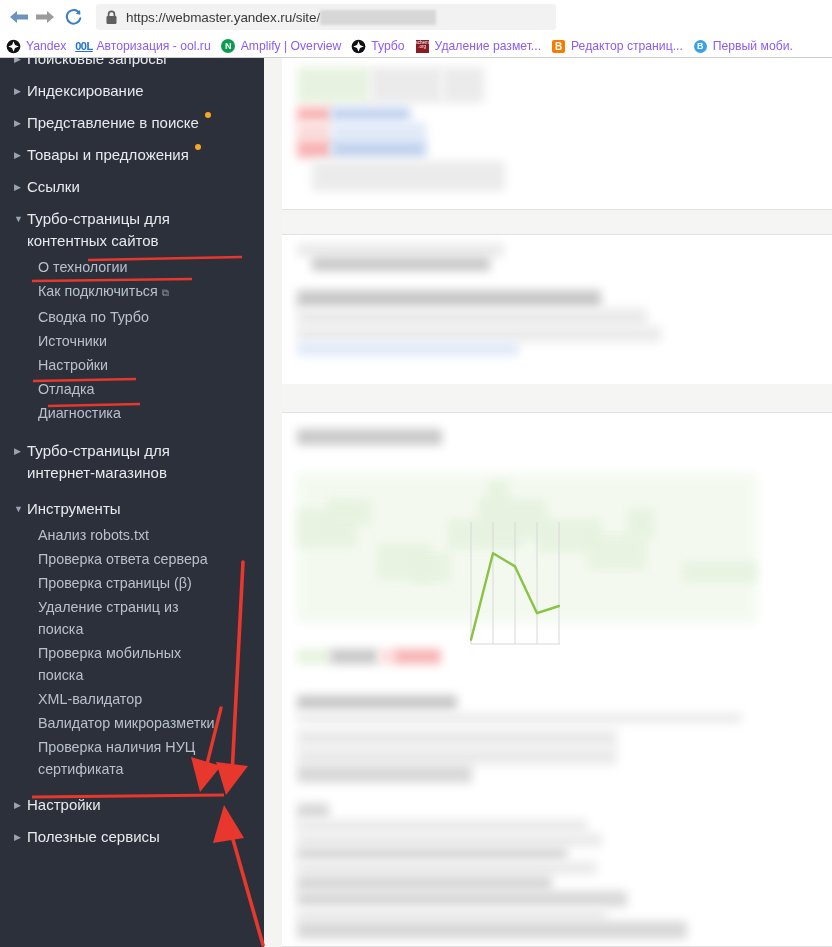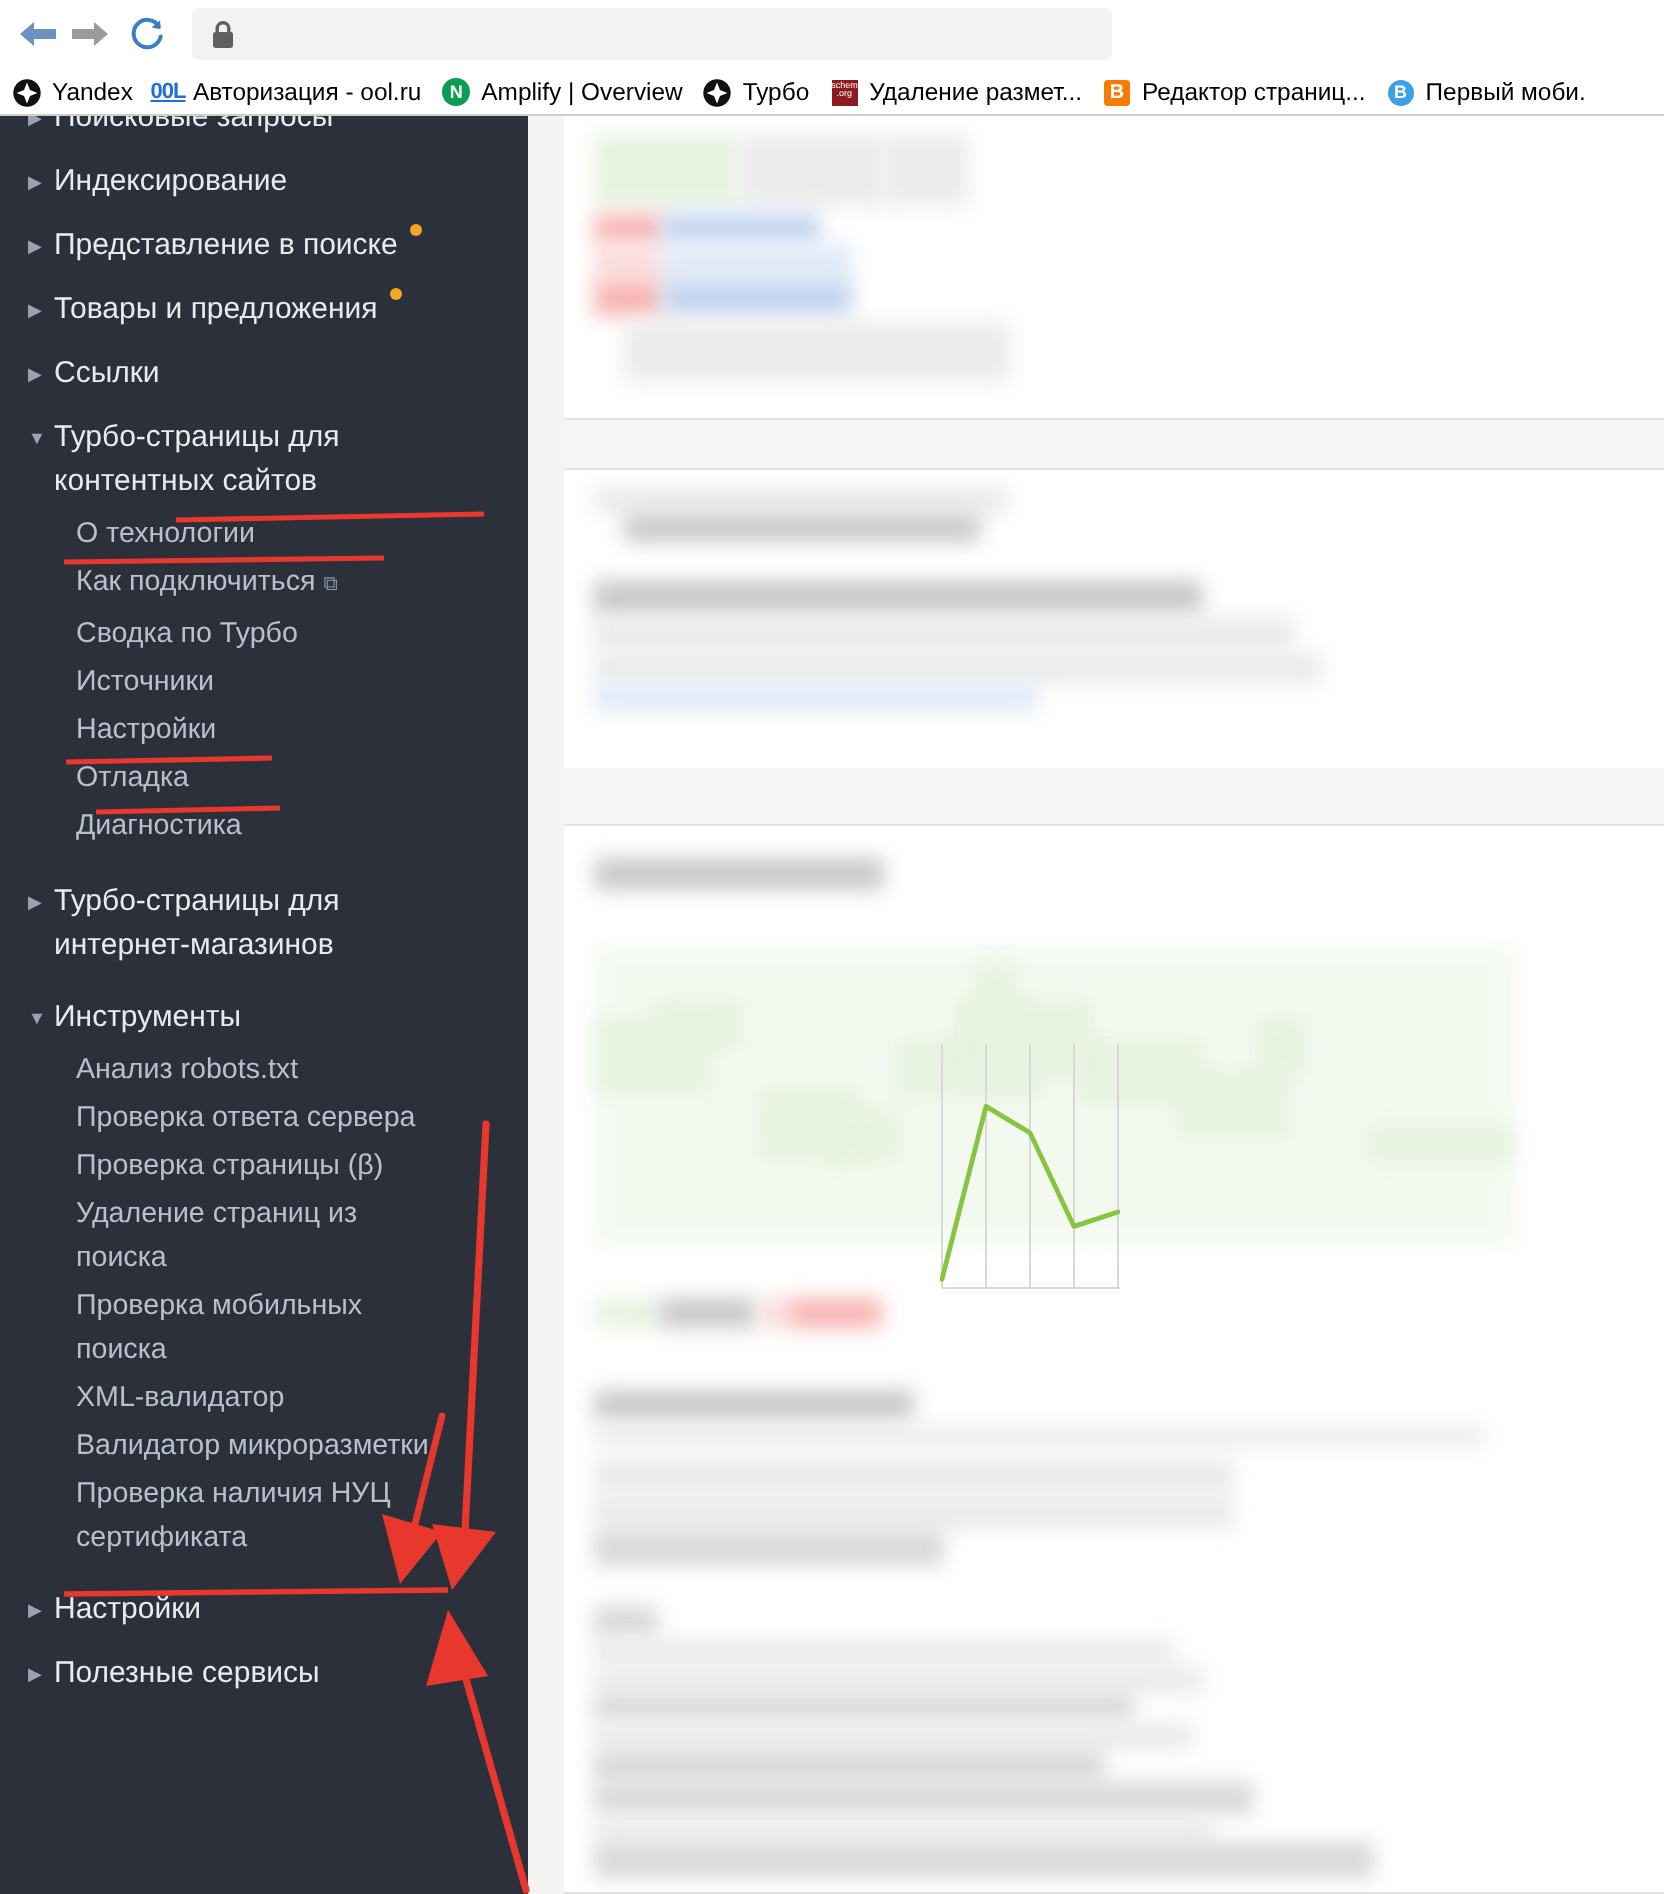--- a/index.html
+++ b/index.html
@@ -63,21 +63,21 @@
   }
   .bookmark {
     display: flex; align-items: center;
     flex: 0 0 auto;
     height: 22px;
     padding: 0 4px;
     margin-left: 2px;
     white-space: nowrap;
   }
   .bm-label {
-    font-size: 12.2px; color: #000000;
+    font-size: 12.2px; color: #8b5cf6;
     margin-left: 5px;
   }
   .bm-ico { width: 15px; height: 15px; flex:0 0 auto; display:flex; align-items:center; justify-content:center; }
   .ico-ool {
     font-size: 11px; font-weight: bold; color: #1f6fd6;
     font-family: "Liberation Sans", sans-serif; letter-spacing: -0.5px; text-decoration: underline;
   }
   .ico-amplify {
     width: 14px; height: 14px; border-radius: 50%;
     background: #0a9d52; color: #fff; font-size: 9px; font-weight: bold;
@@ -237,20 +237,21 @@
         <path d="M16.9 2.2 L17.1 7.0 L12.4 6.1 Z" fill="#3b7fc4"></path>
       </svg>
     </div>
   </div>
 
   <div id="omnibox">
     <svg id="lock-icon" width="13" height="15" viewBox="0 0 13 15">
       <rect x="1.5" y="6" width="10" height="8" rx="1.2" fill="#5f5f5f"></rect>
       <path d="M3.6 6 V4.3 a2.9 2.9 0 0 1 5.8 0 V6" stroke="#5f5f5f" stroke-width="1.7" fill="none"></path>
     </svg>
+    <span id="url-text"><span>https://webmaster.yandex.ru/site/</span><span id="url-redacted"></span></span>
   </div>
 
   <div id="bookmarks-bar">
 
     <div class="bookmark">
       <span class="bm-ico">
         <svg width="15" height="15" viewBox="0 0 16 16">
           <circle cx="8" cy="8" r="7.3" fill="#111"></circle>
           <path d="M8 2.4 L9.6 6.4 L13.6 8 L9.6 9.6 L8 13.6 L6.4 9.6 L2.4 8 L6.4 6.4 Z" fill="#fff"></path>
         </svg>

